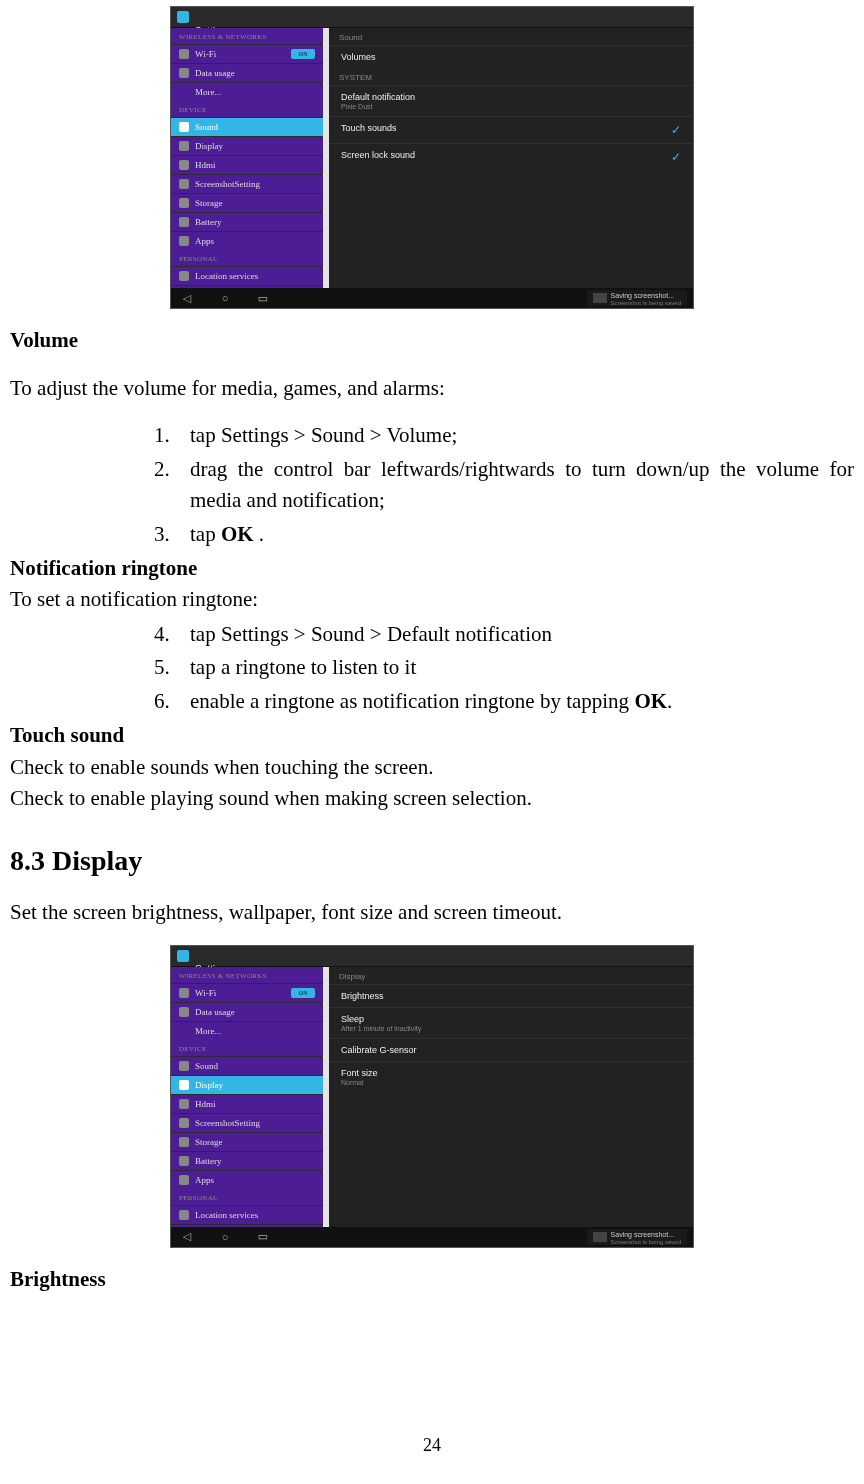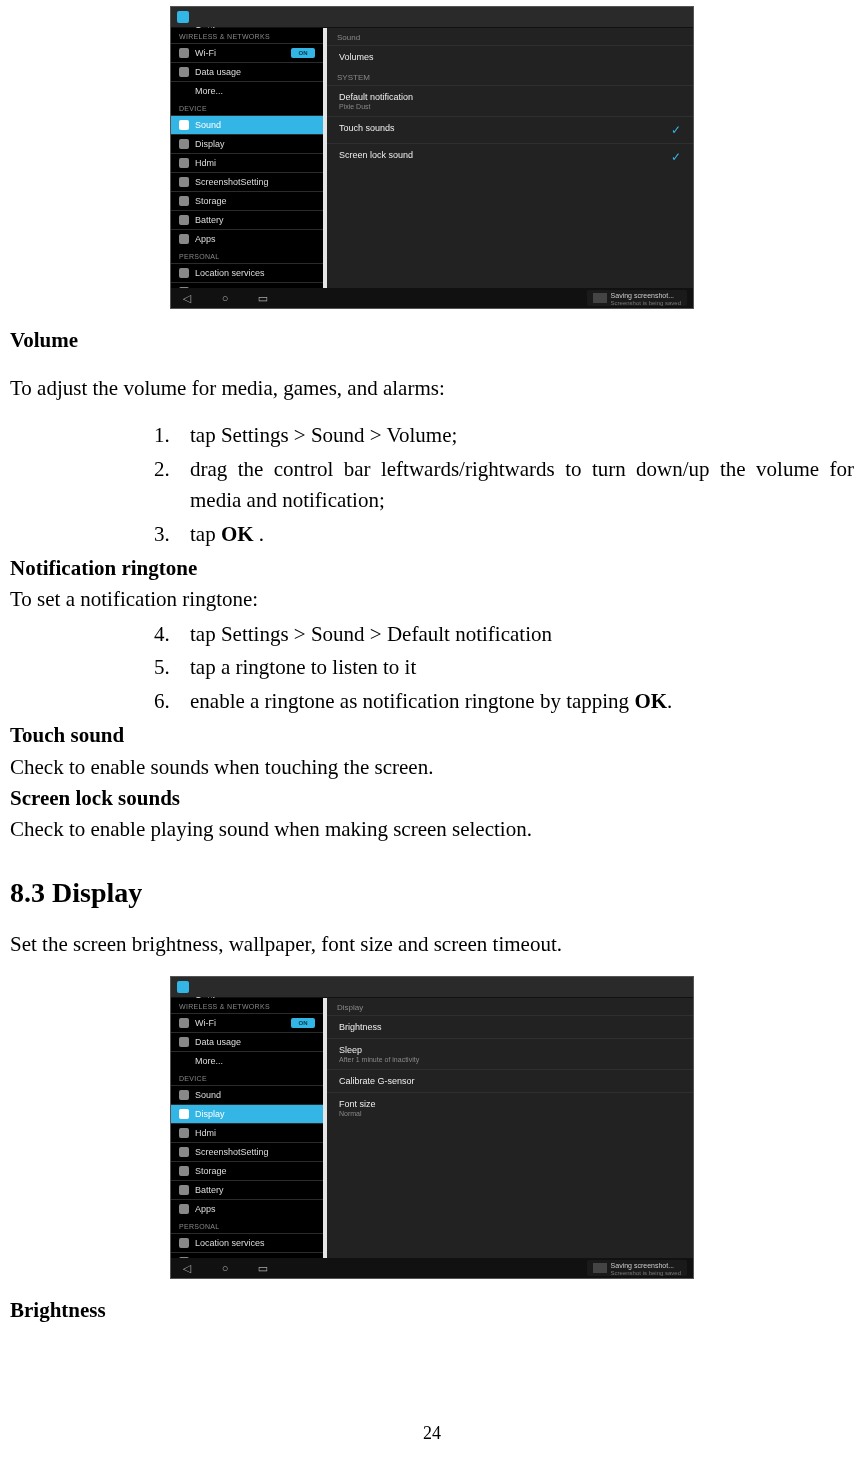--- a/index.html
+++ b/index.html
@@ -11,21 +11,21 @@
     height: 1484px;
     position: relative;
     box-sizing: border-box;
   }
   .page {
     padding: 6px 10px 40px 10px;
     box-sizing: border-box;
   }
   .page-number {
     position: absolute;
-    bottom: 40px;
+    bottom: 28px;
     left: 0;
     right: 0;
     text-align: center;
     font-size: 18px;
   }
   h2.section-title {
     font-size: 28px;
     font-weight: bold;
     margin: 32px 0 20px 0;
   }
@@ -81,23 +81,24 @@
     font-size: 10px;
     color: #eee;
     margin-top: 28px;
   }
   .shot .body {
     display: flex;
     height: 260px;
   }
   .shot .sidebar {
     width: 152px;
-    background: #000000;
-    border-right: 4px solid #e5e5e5;
+    background: #4c1d95;
+    border-right: 6px solid #e5e5e5;
     overflow: hidden;
+    font-family: Liberation Serif, serif;
   }
   .shot .sidebar .cat {
     color: #888;
     font-size: 7px;
     padding: 5px 8px 3px 8px;
     text-transform: uppercase;
     letter-spacing: 0.3px;
   }
   .shot .sidebar .item {
     display: flex;
@@ -321,21 +322,20 @@
     <li>tap Settings &gt; Sound &gt; Default notification</li>
     <li>tap a ringtone to listen to it</li>
     <li>
       <span>enable a ringtone as notification ringtone by tapping </span><span class="bold">OK</span><span>.</span>
     </li>
   </ol>
 
   <p class="para-tight bold">Touch sound</p>
   <p class="para-tight">Check to enable sounds when touching the screen.</p>
 
-  <p class="para-tight bold">Screen lock sounds</p>
   <p class="para-tight">Check to enable playing sound when making screen selection.</p>
 
   <h2 class="section-title">8.3 Display</h2>
   <p class="para">Set the screen brightness, wallpaper, font size and screen timeout.</p>
 
   <div class="shot">
     <div class="titlebar">
       <span class="tb-icon"></span>
       <span class="tb-text">Settings</span>
     </div>

